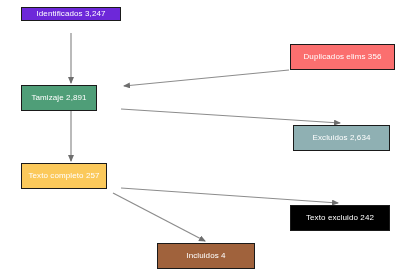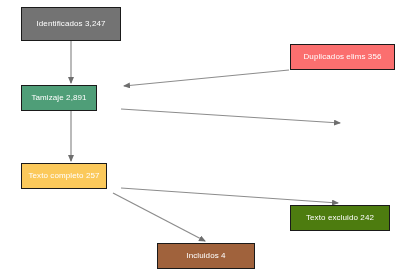--- a/index.html
+++ b/index.html
@@ -57,38 +57,41 @@
 
     <line x1="121" y1="109" x2="340" y2="123" stroke="#8c8c8c" stroke-width="1.2" marker-end="url(#arrowhead)"></line>
 
     <line x1="71" y1="111" x2="71" y2="161" stroke="#8c8c8c" stroke-width="1.2" marker-end="url(#arrowhead)"></line>
 
     <line x1="121" y1="188" x2="338" y2="203" stroke="#8c8c8c" stroke-width="1.2" marker-end="url(#arrowhead)"></line>
 
     <line x1="113" y1="193" x2="205" y2="241" stroke="#8c8c8c" stroke-width="1.2" marker-end="url(#arrowhead)"></line>
   </svg>
 
-  <div class="node" style="left:21px; top:7px; width:100px; height:34px; background:#737373;">
+  <div class="node" style="left:21px; top:7px; width:100px; height:14px; background:#6d28d9;">
     <span>Identificados 3,247</span>
   </div>
 
   <div class="node" style="left:290px; top:44px; width:105px; height:26px; background:#fb6f6f;justify-content:center;">
     <span>Duplicados elims 356</span>
   </div>
 
   <div class="node" style="left:21px; top:85px; width:76px; height:26px; background:#4f9e78;">
     <span>Tamizaje 2,891</span>
   </div>
 
+  <div class="node" style="left:293px; top:125px; width:97px; height:26px; background:#8fb0b3;">
+    <span>Excluidos 2,634</span>
+  </div>
 
   <div class="node" style="left:21px; top:163px; width:86px; height:26px; background:#fbc95b;">
     <span>Texto completo 257</span>
   </div>
 
-  <div class="node" style="left:290px; top:205px; width:100px; height:26px; background:#4d7c0f;">
+  <div class="node" style="left:290px; top:205px; width:100px; height:26px; background:#000000;">
     <span>Texto excluido 242</span>
   </div>
 
   <div class="node" style="left:157px; top:243px; width:98px; height:26px; background:#a0623c;">
     <span>Incluidos 4</span>
   </div>
 
 </div>
 
 </body></html>

